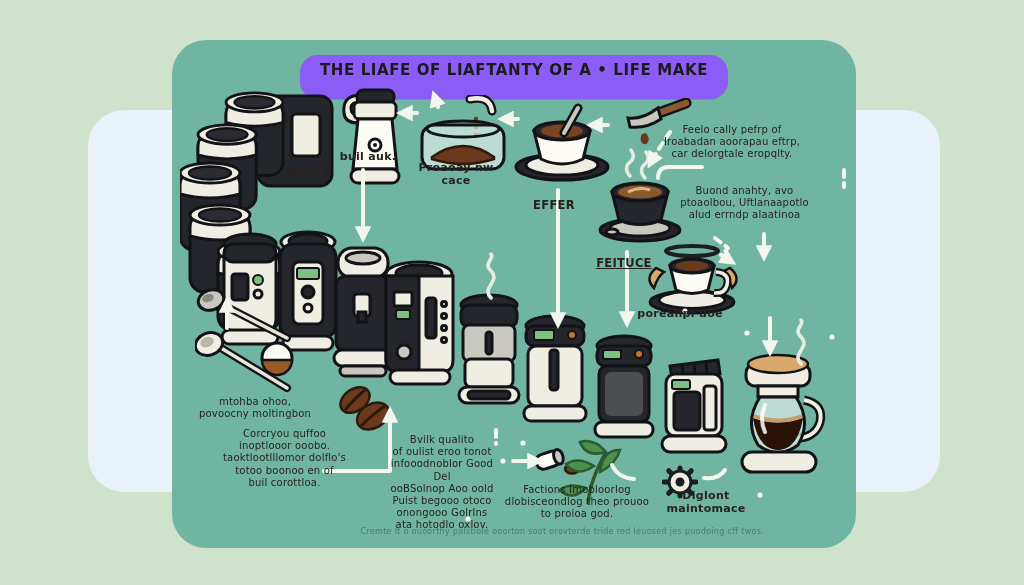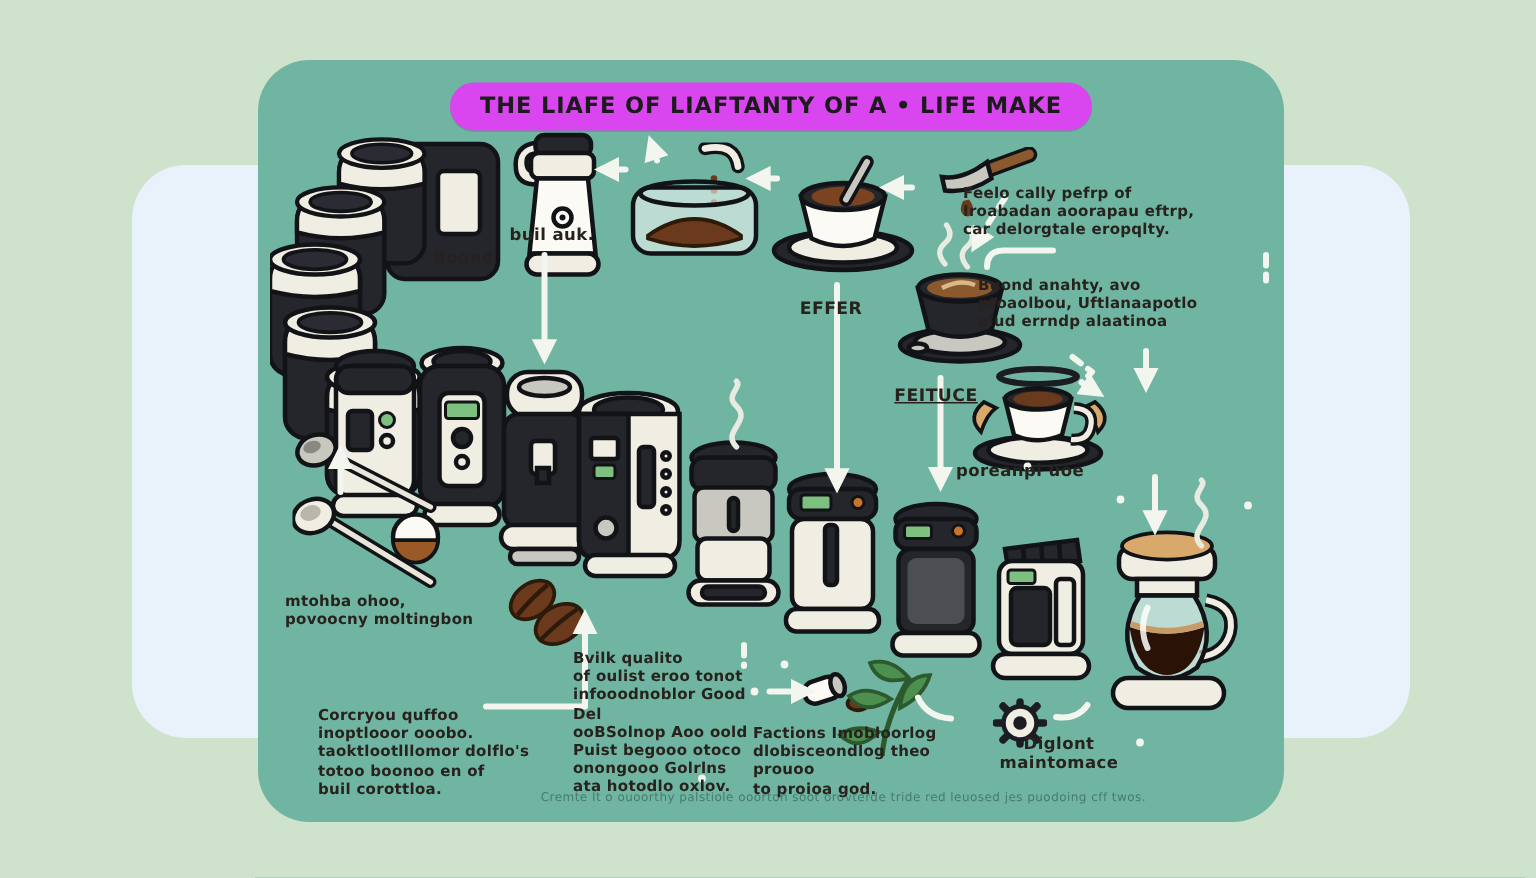--- a/index.html
+++ b/index.html
@@ -11,34 +11,34 @@
   .stage{position:absolute;inset:0;background:#cfe2cc;}
   .side-panel{position:absolute;background:#e9f1fa;border-radius:36px;}
   .panel-left{left:88px;top:110px;width:250px;height:382px;}
   .panel-right{left:700px;top:110px;width:240px;height:382px;}
   .card{
     position:absolute;left:172px;top:40px;width:684px;height:508px;
     background:#70b5a2;border-radius:34px;overflow:hidden;
   }
   .title-pill{
     position:absolute;left:50%;top:15px;transform:translateX(-50%);
-    background:#d946ef;border-radius:18px;padding:5px 20px 8px;
+    background:#8b5cf6;border-radius:18px;padding:5px 20px 20px;
     box-shadow:0 1px 0 rgba(0,0,0,.12);white-space:nowrap;
   }
   .title-pill span{
     font-size:15px;font-weight:800;letter-spacing:.6px;color:#1b1b1b;
   }
   .lbl{
     position:absolute;color:#27221d;font-weight:700;font-size:11px;
     text-align:center;letter-spacing:.3px;line-height:1.15;z-index:6;
   }
   .lbl.big{font-size:11.5px;margin-top:24px;}
   .note{
-    position:absolute;color:#27221d;font-weight:700;font-size:10px;
-    text-align:left;line-height:1.22;white-space:pre-line;z-index:6;
+    position:absolute;color:#27221d;font-weight:400;font-size:10px;
+    text-align:center;line-height:1.22;white-space:pre-line;z-index:6;
     letter-spacing:.2px;
   }
   .footer-caption{
     position:absolute;left:92px;top:487px;width:500px;text-align:right;
     font-size:8px;font-weight:400;color:rgba(32,66,57,.5);z-index:6;
     letter-spacing:.3px;
   }
   .art{position:absolute;z-index:3;}
   .art svg{display:block;width:100%;height:100%;}
   .overlay{position:absolute;inset:0;z-index:5;pointer-events:none;}
@@ -387,34 +387,35 @@
       <circle class="dot" cx="513" cy="271" r="2.6"></circle>
       <circle class="dot" cx="575" cy="293" r="2.6"></circle>
       <circle class="dot" cx="660" cy="297" r="2.6"></circle>
       <circle class="dot" cx="296" cy="479" r="2.6"></circle>
       <circle class="dot" cx="588" cy="455" r="2.6"></circle>
       <circle class="dot" cx="351" cy="403" r="2.6"></circle>
     </svg>
 
     <div class="lbl" style="left:102px;top:126px;width:70px;">Boond</div>
     <div class="lbl" style="left:156px;top:111px;width:80px;">buil auk.</div>
+    <div class="lbl" style="left:234px;top:122px;width:100px;">Proaoay nw cace</div>
     <div class="lbl big" style="left:347px;top:135px;width:70px;">EFFER</div>
     <div class="lbl big" style="left:417px;top:193px;width:70px;text-decoration:underline;">FEITUCE</div>
     <div class="lbl" style="left:458px;top:268px;width:100px;">poreanpl uoe</div>
     <div class="lbl" style="left:474px;top:450px;width:120px;">Diglont maintomace</div>
 
     <div class="note" style="left:470px;top:84px;width:180px;">Feelo cally pefrp of
 Iroabadan aoorapau eftrp,
 car delorgtale eropqlty.</div>
     <div class="note" style="left:480px;top:145px;width:185px;">Buond anahty, avo
 ptoaolbou, Uftlanaapotlo
 alud errndp alaatinoa</div>
     <div class="note" style="left:18px;top:356px;width:130px;">mtohba ohoo,
 povoocny moltingbon</div>
-    <div class="note" style="left:40px;top:388px;width:145px;margin-top:44px;">Corcryou quffoo
+    <div class="note" style="left:40px;top:388px;width:145px;">Corcryou quffoo
 inoptlooor ooobo.
 taoktlootlllomor dolflo's
 totoo boonoo en of
 buil corottloa.</div>
     <div class="note" style="left:210px;top:394px;width:120px;">Bvilk qualito
 of oulist eroo tonot
 infooodnoblor Good Del
 ooBSolnop Aoo oold
 Puist begooo otoco
 onongooo Golrlns

